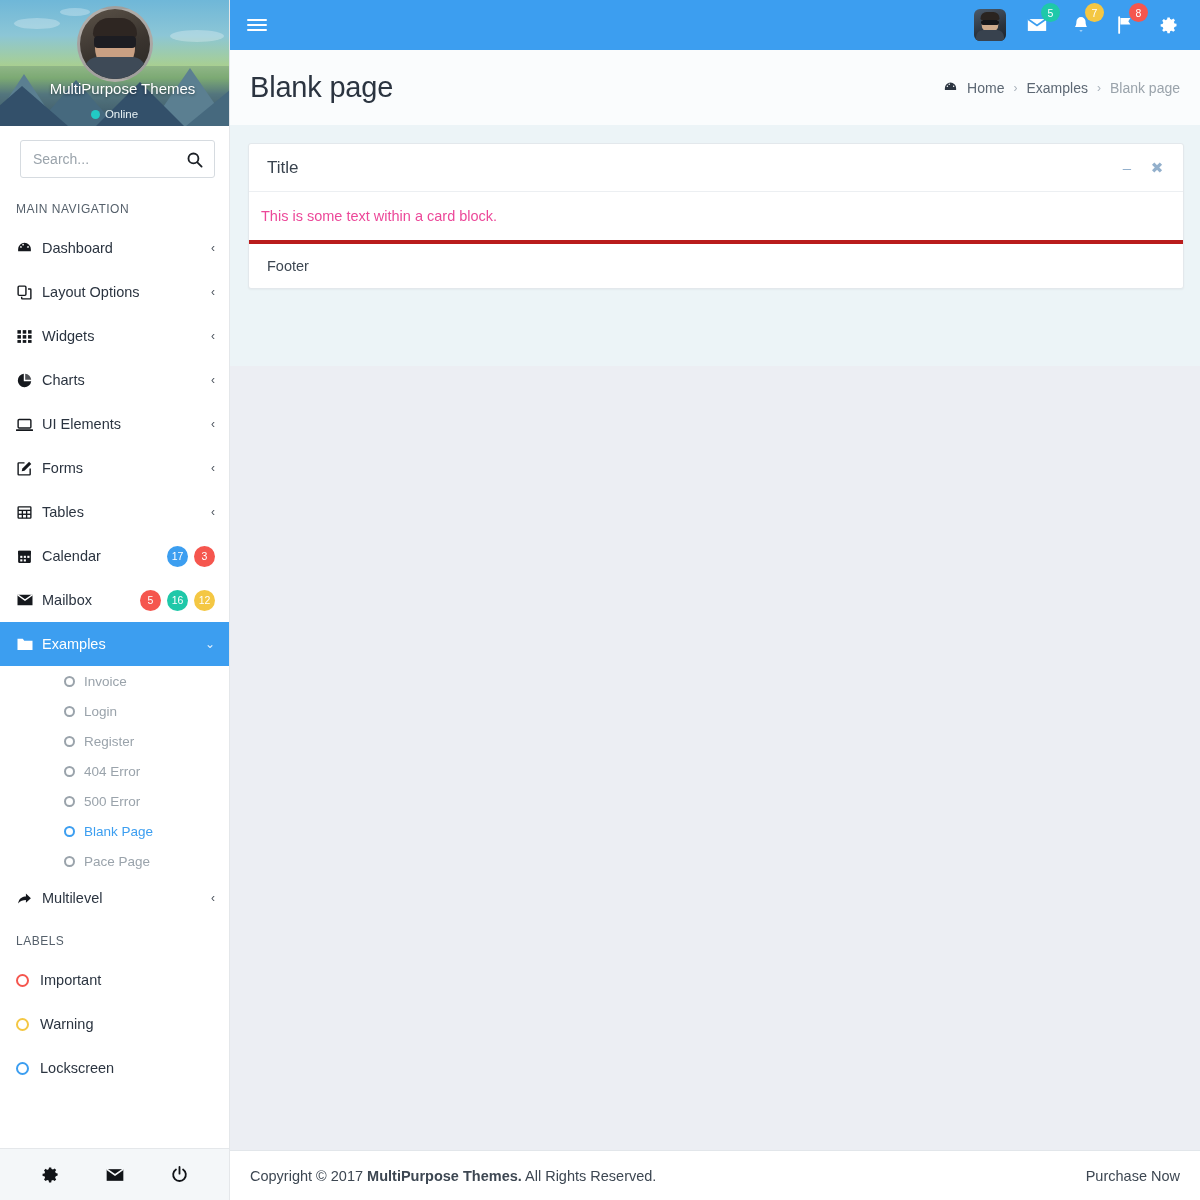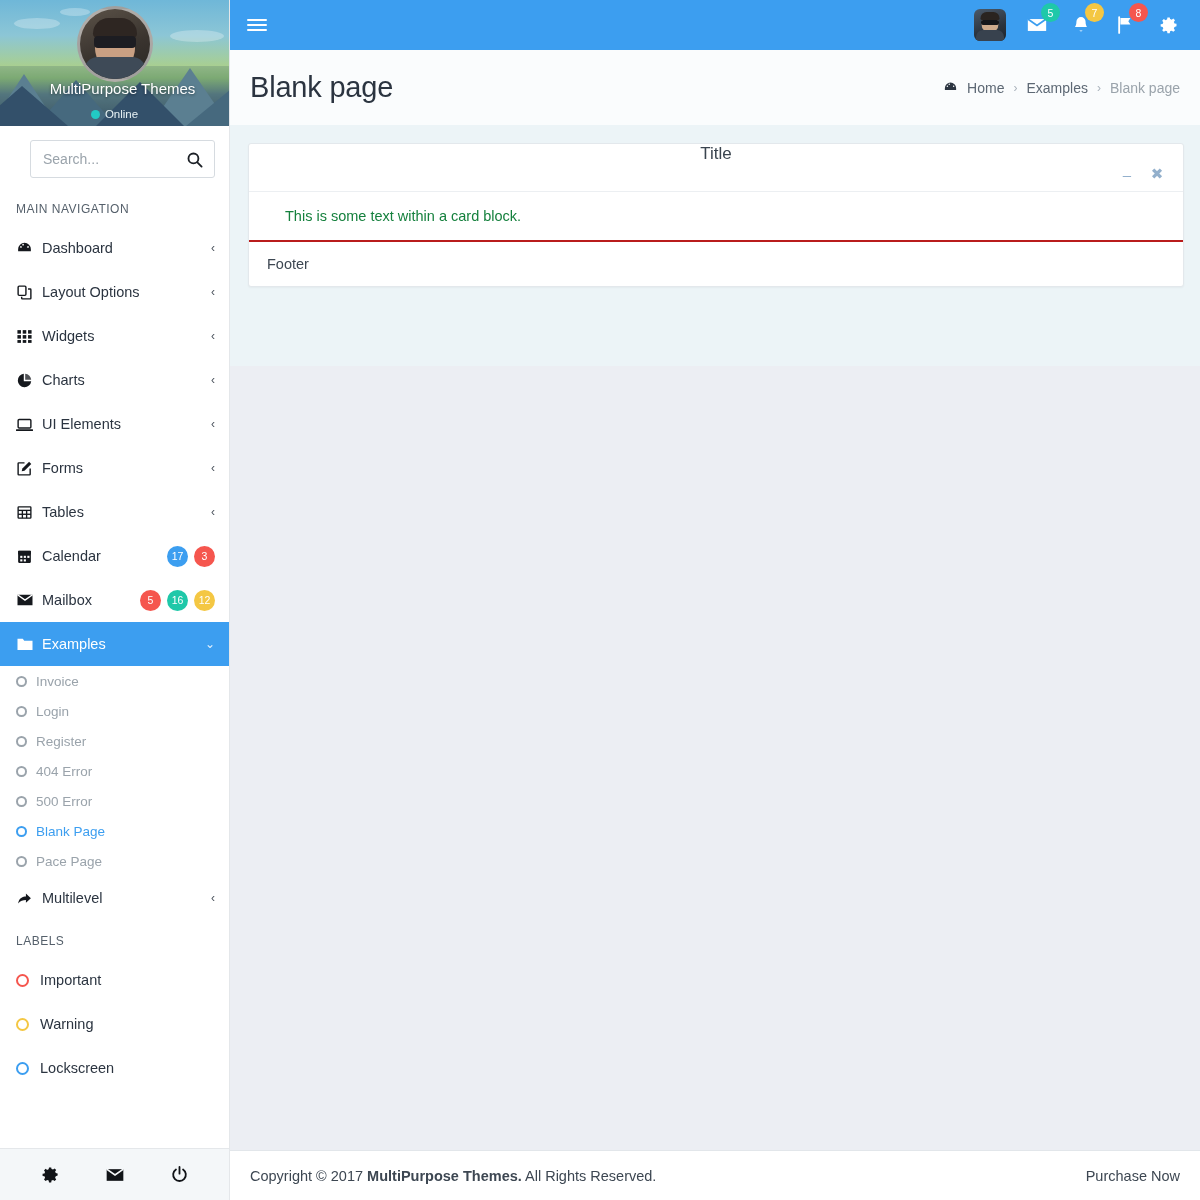--- a/index.html
+++ b/index.html
@@ -80,21 +80,21 @@
   }
   .side-status {
     position: absolute; left: 0; right: 0; top: 108px;
     text-align: center; color: #e8f2f5; font-size: 11.5px; z-index: 5;
   }
   .dot-online {
     display: inline-block; width: 9px; height: 9px; border-radius: 50%;
     background: #22c9c4; margin-right: 5px; vertical-align: -1px;
   }
 
-  .search-wrap { padding: 14px 14px 10px 30px; }
+  .search-wrap { padding: 14px 14px 10px 20px; }
   .search-box {
     position: relative; height: 38px;
     border: 1px solid #d6dbe0; border-radius: 3px; background:#fff;
   }
   .search-box input {
     width: 100%; height: 100%; border: 0; outline: 0;
     padding: 0 38px 0 12px; font-size: 14px; color: #58616b;
     font-family: "Liberation Sans", sans-serif; background: transparent;
   }
   .search-box input::placeholder { color: #9aa3ab; }
@@ -137,20 +137,21 @@
   .b-blue  { background: #3c9ef0; }
   .b-red   { background: #f5564e; }
   .b-teal  { background: #1fc8a9; }
   .b-yellow{ background: #f4c743; }
 
   .sub-item {
     display: flex; align-items: center;
     height: 30px; padding: 0 24px 0 16px;
     color: #9aa3ab; font-size: 13.5px; cursor: pointer;
     text-decoration: none;
+    margin-left: 48px;
   }
   .sub-item .circ {
     width: 20px; flex: 0 0 20px; display: flex; align-items: center;
   }
   .ring {
     width: 11px; height: 11px; border-radius: 50%;
     border: 2px solid currentColor; display: inline-block;
   }
   .sub-item.active { color: #3c9ef0; }
   .label-item { display:flex; align-items:center; height:44px; padding:0 16px; font-size:14.5px; color:#2b3440; cursor:pointer; }
@@ -234,32 +235,32 @@
   .breadcrumb .crumb.current { color: #9aa3ab; cursor: default; }
   .bc-icon { color: #2b3440; display: flex; align-items: center; }
 
   .card {
     position: absolute; left: 248px; top: 143px; width: 936px;
     background: #fff; border: 1px solid #e3e8ec; border-radius: 3px;
     box-shadow: 0 1px 2px rgba(0,0,0,.04);
   }
   .card-header {
     height: 48px; display: flex; align-items: center;
-    padding: 0 18px; border-bottom: 1px solid #eceff2; flex-direction: column;
+    padding: 0 18px; border-bottom: 1px solid #eceff2;
   }
   .card-title { font-size: 17px; color: #3a444f; }
   .card-tools { margin-left: auto; display: flex; align-items: center; gap: 14px; }
   .tool-btn {
     color: #93b0cc; cursor: pointer; font-size: 15px;
     display: flex; align-items: center; justify-content: center;
     width: 16px; height: 20px;
   }
   .card-body {
-    padding: 16px 36px; font-size: 14.5px; color: #15803d;
-    border-bottom: 2px solid #b91c1c;
+    padding: 16px 12px; font-size: 14.5px; color: #ec4899;
+    border-bottom: 4px solid #b91c1c;
   }
   .card-footer { padding: 14px 18px; font-size: 14.5px; color: #3d4752; }
 
   
   .footer {
     position: absolute; left: 230px; right: 0; bottom: 0; height: 50px;
     background: #fff; border-top: 1px solid #e2e6ea;
     display: flex; align-items: center; padding: 0 20px;
     font-size: 14.5px; color: #3d4752;
   }

